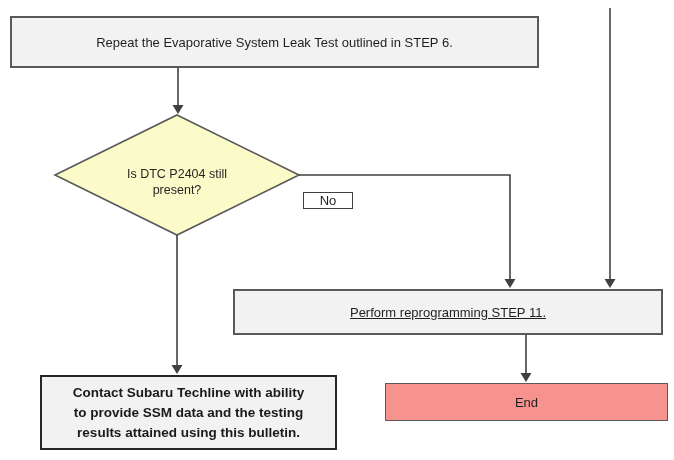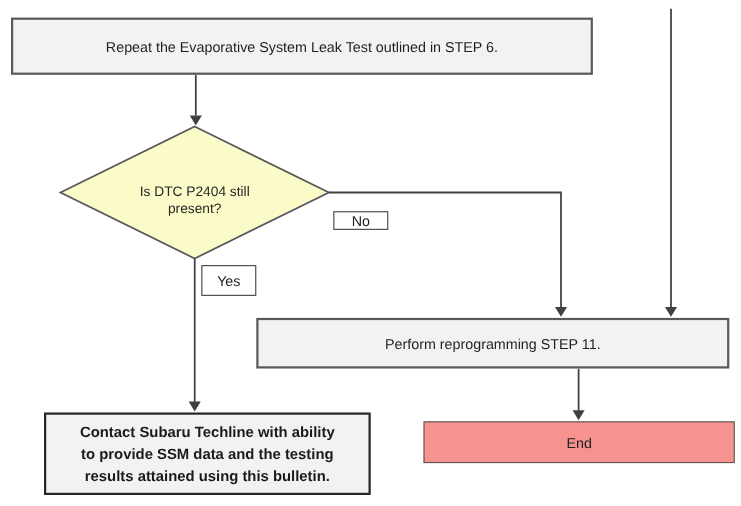--- a/index.html
+++ b/index.html
@@ -49,21 +49,21 @@
     align-items: flex-end;
     justify-content: center;
     text-align: center;
     font-size: 12.5px;
     line-height: 1.3;
     color: #262626;
   }
   #node-repeat   { left: 10px;  top: 16px;  width: 529px; height: 52px; }
   #node-no       { left: 303px; top: 192px; width: 50px;  height: 17px; }
   #node-yes      { left: 183px; top: 241px; width: 50px;  height: 28px; }
-  #node-perform  { left: 233px; top: 289px; width: 430px; height: 46px; }
+  #node-perform  { left: 233px; top: 289px; width: 430px; height: 46px; text-decoration: underline; }
   #node-end {
     left: 385px; top: 383px; width: 283px; height: 38px;
     background: var(--end-fill, #f7938e);
     border: 1.5px solid var(--box-border, #595959);
   }
   #node-contact {
     left: 40px; top: 375px; width: 297px; height: 75px;
     background: var(--box-fill, #f2f2f2);
     border: 2px solid #262626;
     font-weight: bold;
@@ -125,23 +125,20 @@
   </div>
 
   <div id="decision-label" class="decision-text">
     <span>Is DTC P2404 still present?</span>
   </div>
 
   <div id="node-no" class="node small-label">
     <span>No</span>
   </div>
 
-  <div id="node-yes" class="node small-label">
-    <span>Yes</span>
-  </div>
 
   <div id="node-perform" class="node gray-box">
     <span>Perform reprogramming STEP 11.</span>
   </div>
 
   <div id="node-contact" class="node">
     <span>Contact Subaru Techline with ability</span>
     <span>to provide SSM data and the testing</span>
     <span>results attained using this bulletin.</span>
   </div>

